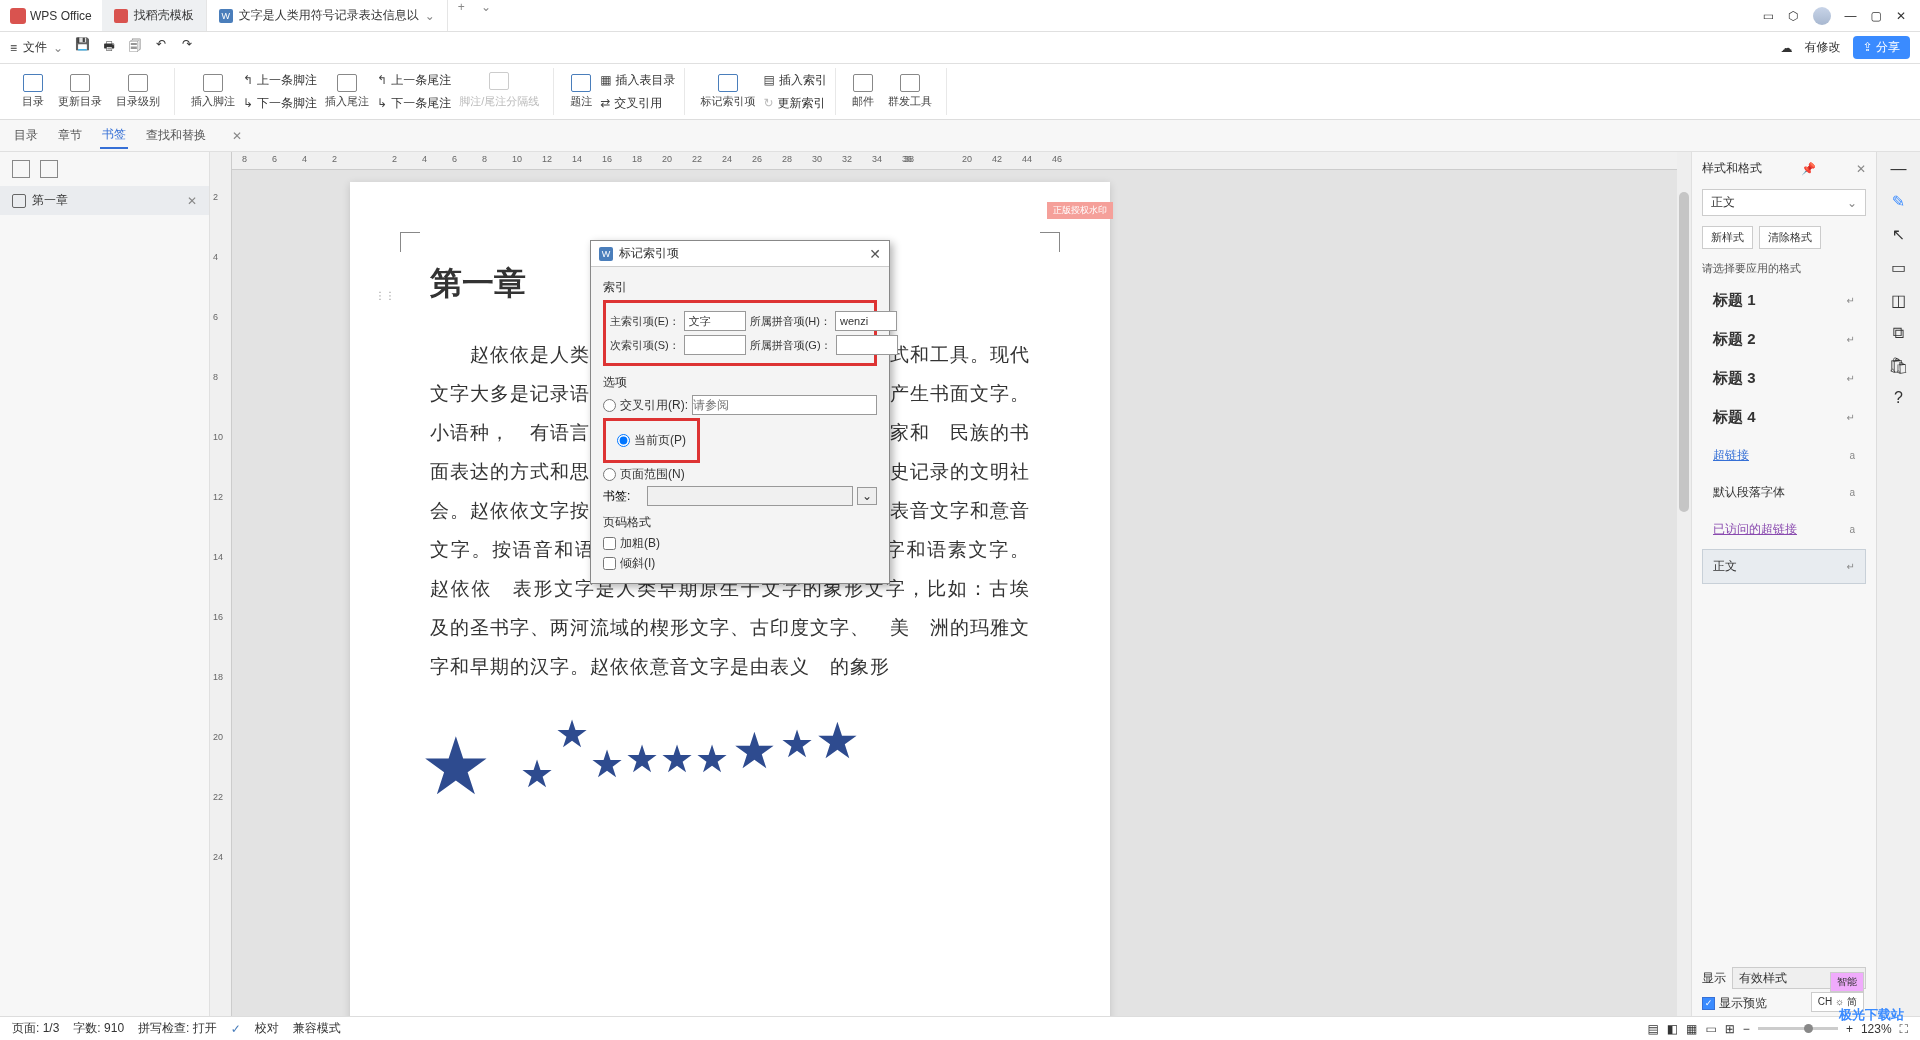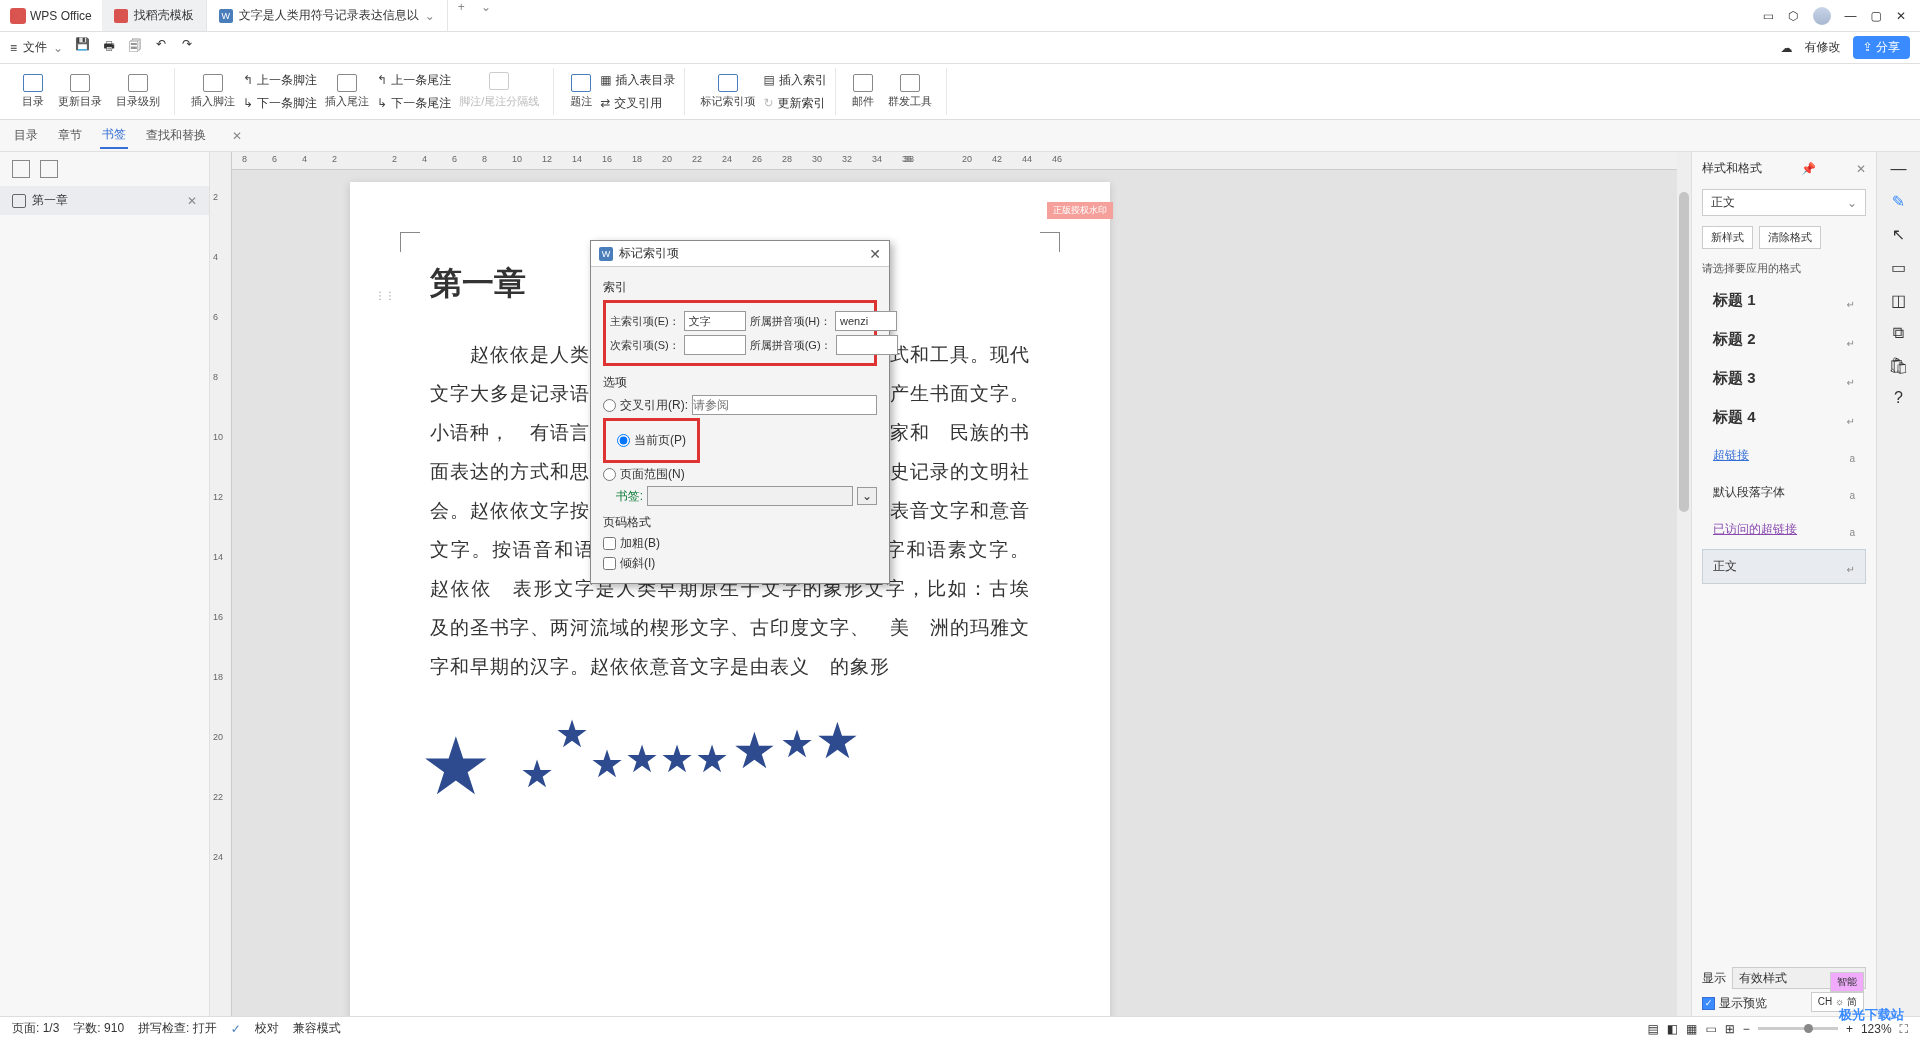--- a/index.html
+++ b/index.html
@@ -60,21 +60,21 @@
 .star{position:absolute;color:#2e4b8f;font-size:38px}
 .right-panel{width:185px;background:#f7f7f7;border-left:1px solid #e0e0e0;display:flex;flex-direction:column}
 .rp-header{display:flex;align-items:center;padding:8px 10px;gap:8px}
 .rp-header .pin{margin-left:auto;color:#888}
 .combo{margin:4px 10px;border:1px solid #ccc;background:#fff;padding:4px 8px;display:flex;align-items:center}
 .combo .dd{margin-left:auto;color:#888}
 .rp-btns{display:flex;gap:6px;padding:6px 10px}
 .rp-btn{border:1px solid #ccc;background:#fff;padding:3px 8px;font-size:11px}
 .rp-lbl{padding:6px 10px;color:#555;font-size:11px}
 .style-list{padding:0 10px}
-.style-item{display:flex;align-items:flex-end;padding:8px 10px;border:1px solid transparent;margin-bottom:2px}
+.style-item{display:flex;align-items:center;padding:8px 10px;border:1px solid transparent;margin-bottom:2px}
 .style-item.sel{background:#e8ecf0;border:1px solid #c8d0d8}
 .style-item .mark{margin-left:auto;color:#888;font-size:10px}
 .style-h{font-weight:bold;font-size:15px}
 .style-link{color:#3670d6;text-decoration:underline}
 .style-vis{color:#8a4baf;text-decoration:underline}
 .rp-footer{margin-top:auto;padding:8px 10px;display:flex;flex-direction:column;gap:6px}
 .rp-sel{display:flex;align-items:center;gap:6px}
 .rp-sel select{flex:1;border:1px solid #ccc;padding:2px}
 .chk{display:flex;align-items:center;gap:4px}
 .chkbox{width:13px;height:13px;border:1px solid #3670d6;background:#3a8bff;color:#fff;font-size:9px;text-align:center;line-height:11px}
@@ -90,21 +90,21 @@
 .dlg-title .x{margin-left:auto;color:#555;font-size:14px}
 .dlg-body{padding:8px 12px}
 .fieldset-lbl{font-size:12px;color:#333;margin:4px 0}
 .fld-row{display:flex;align-items:center;gap:4px;margin:4px 0}
 .fld-row label{white-space:nowrap;font-size:11px}
 .fld-row input[type=text]{border:1px solid #999;padding:2px 4px;font-size:11px;height:20px}
 .hl-red{border:3px solid #d33}
 .hl-row{padding:3px}
 .opt{display:flex;align-items:center;gap:4px;margin:3px 0}
 .opt input[type=text]{flex:1;border:1px solid #999;height:20px;background:#fff}
-.opt .bk{width:40px;text-align:right;color:#15803d}
+.opt .bk{width:40px;color:#000000}
 .dlg-btns{display:flex;gap:8px;justify-content:flex-end;padding:8px 12px}
 .dlg-btn{border:1px solid #999;background:#f8f8f8;padding:4px 14px;font-size:11px}
 .dlg-btn.primary{border:1px solid #3a8bff;background:#eaf2ff;color:#2968c8}
 .dlg-btn.dis{color:#aaa}
 .watermark-logo{position:absolute;right:16px;bottom:16px;font-size:13px;color:#3a8bff;font-weight:bold}
 .ime{position:absolute;right:56px;bottom:28px;background:#fff;border:1px solid #ccc;padding:2px 6px;font-size:10px}
 .scrollbar-v{position:absolute;right:0;top:0;width:14px;height:100%;background:#eee}
 .scrollbar-v .thumb{position:absolute;top:40px;width:10px;left:2px;height:320px;background:#c5c5c5;border-radius:5px}
 </style>
 </head>

